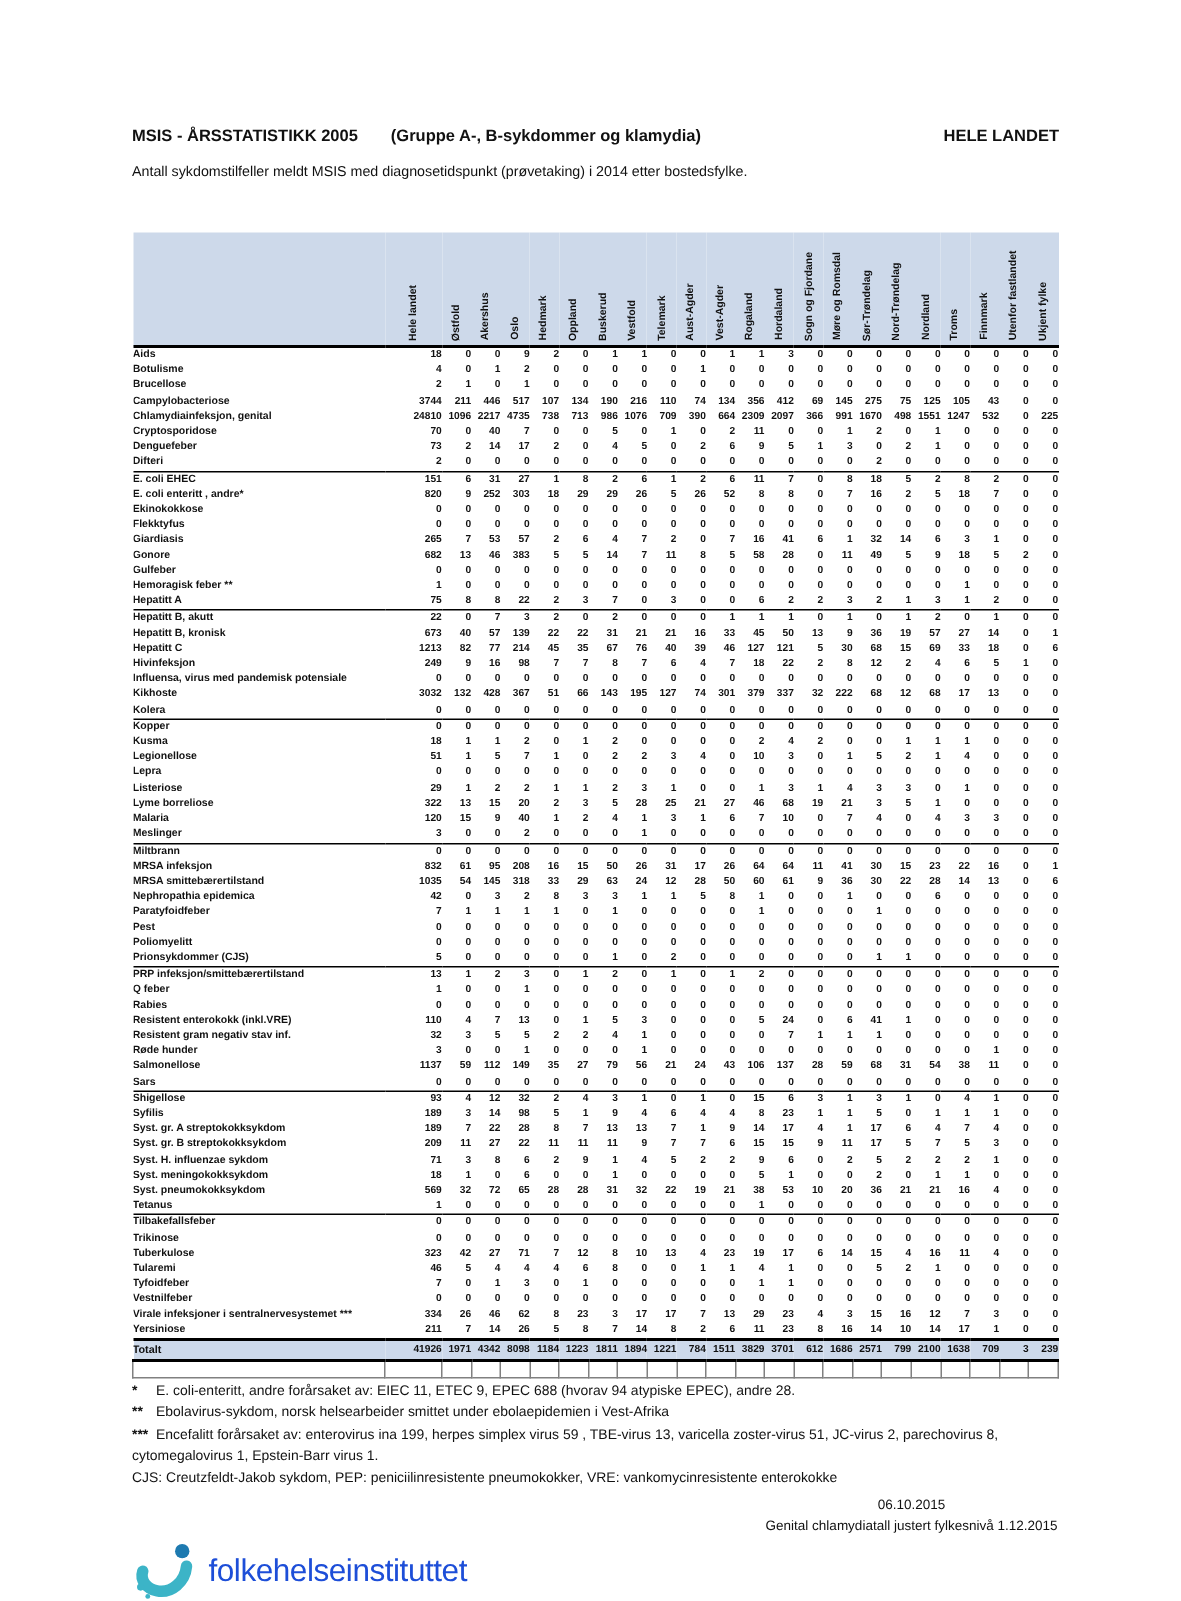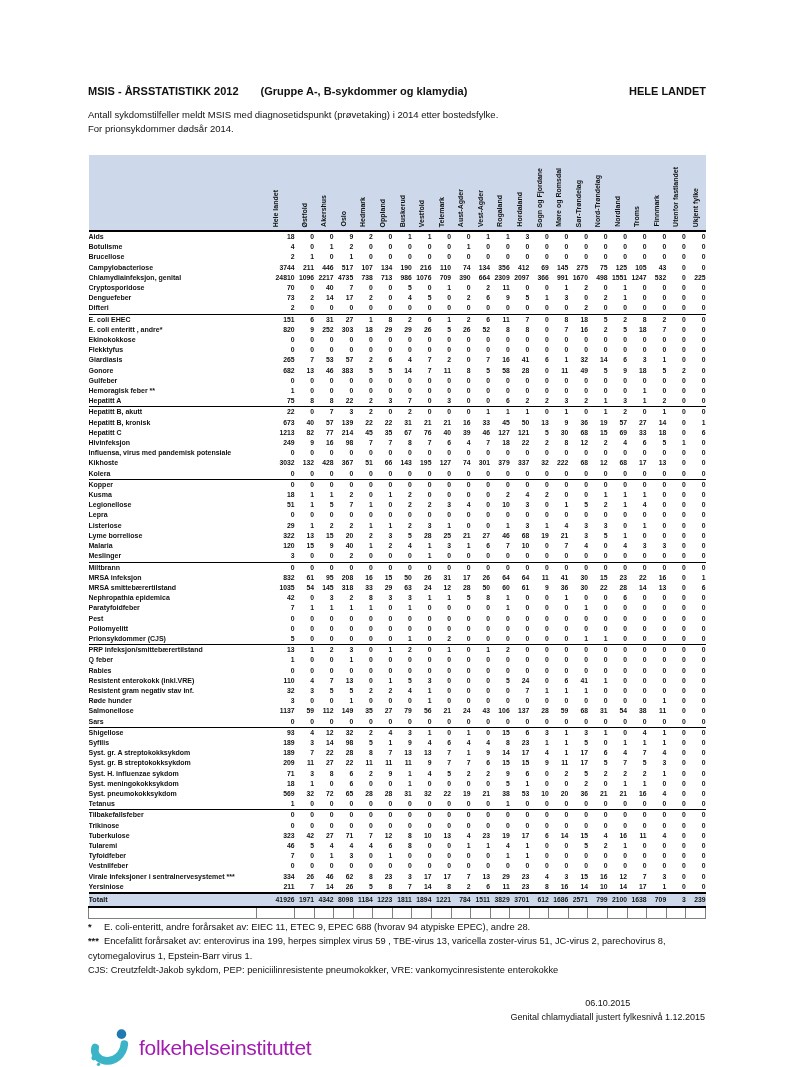--- a/index.html
+++ b/index.html
@@ -59,29 +59,28 @@
   }
   .logo{
     position:absolute;left:88px;top:1026px;display:flex;align-items:center;gap:7px;
   }
   .logo-text{font-size:21px;letter-spacing:-0.3px;}
 </style>
 </head>
 <body>
 
 <div class="title-row">
-  <span>MSIS - ÅRSSTATISTIKK 2012</span>
+  <span>MSIS - ÅRSSTATISTIKK 2005</span>
   <span class="title-mid">(Gruppe A-, B-sykdommer og klamydia)</span>
   <span class="title-spacer"></span>
   <span>HELE LANDET</span>
 </div>
 
 <div class="subtitle">
   <div>Antall sykdomstilfeller meldt MSIS med diagnosetidspunkt (prøvetaking) i 2014 etter bostedsfylke.</div>
-  <div>For prionsykdommer dødsår 2014.</div>
 </div>
 
 <table class="msis">
   <colgroup>
       <col class="c-label">
       <col class="c-first">
       <col>
       <col>
       <col>
       <col>
@@ -1823,30 +1822,31 @@
         <td></td>
         <td></td>
         <td></td>
         <td></td>
       </tr>
     </tbody>
 </table>
 
 <div class="footnotes">
     <div class="fn-line"><span class="fn-marker">*</span><span>E. coli-enteritt, andre forårsaket av: EIEC 11, ETEC 9, EPEC 688 (hvorav 94 atypiske EPEC), andre 28.</span></div>
+    <div class="fn-line"><span class="fn-marker">**</span><span>Ebolavirus-sykdom, norsk helsearbeider smittet under ebolaepidemien i Vest-Afrika</span></div>
     <div class="fn-line"><span class="fn-marker">***</span><span>Encefalitt forårsaket av: enterovirus ina 199, herpes simplex virus 59 , TBE-virus 13, varicella zoster-virus 51, JC-virus 2, parechovirus 8, cytomegalovirus 1, Epstein-Barr virus 1.</span></div>
     <div class="fn-line"><span class="fn-marker"></span><span>CJS: Creutzfeldt-Jakob sykdom, PEP: peniciilinresistente pneumokokker, VRE: vankomycinresistente enterokokke</span></div>
   </div>
 
 <div class="footer-dates">
   <div>06.10.2015</div>
   <div>Genital chlamydiatall justert fylkesnivå 1.12.2015</div>
 </div>
 
 <div class="logo">
   <svg width="44" height="44" viewBox="0 0 46 46" aria-hidden="true">
     <circle id="logo-head" cx="35" cy="8.5" r="5" fill="#1e7ab0"></circle>
     <path id="logo-swirl" d="M 38 19 C 37 30 27.5 38 17.5 36.2 C 10 34.8 5.5 28.5 7.5 22.5" fill="none" stroke-width="8" stroke-linecap="round" stroke="#3cb4c7"></path>
     <circle id="logo-dot1" cx="6" cy="33.5" r="2.5" fill="#3cb4c7"></circle>
     <circle id="logo-dot2" cx="11" cy="40" r="1.7" fill="#3cb4c7"></circle>
   </svg>
-  <span class="logo-text" id="logo-text" style="color: #a21caf;">folkehelseinstituttet</span>
+  <span class="logo-text" id="logo-text" style="color: #1d4ed8;">folkehelseinstituttet</span>
 </div>
 
 </body></html>

